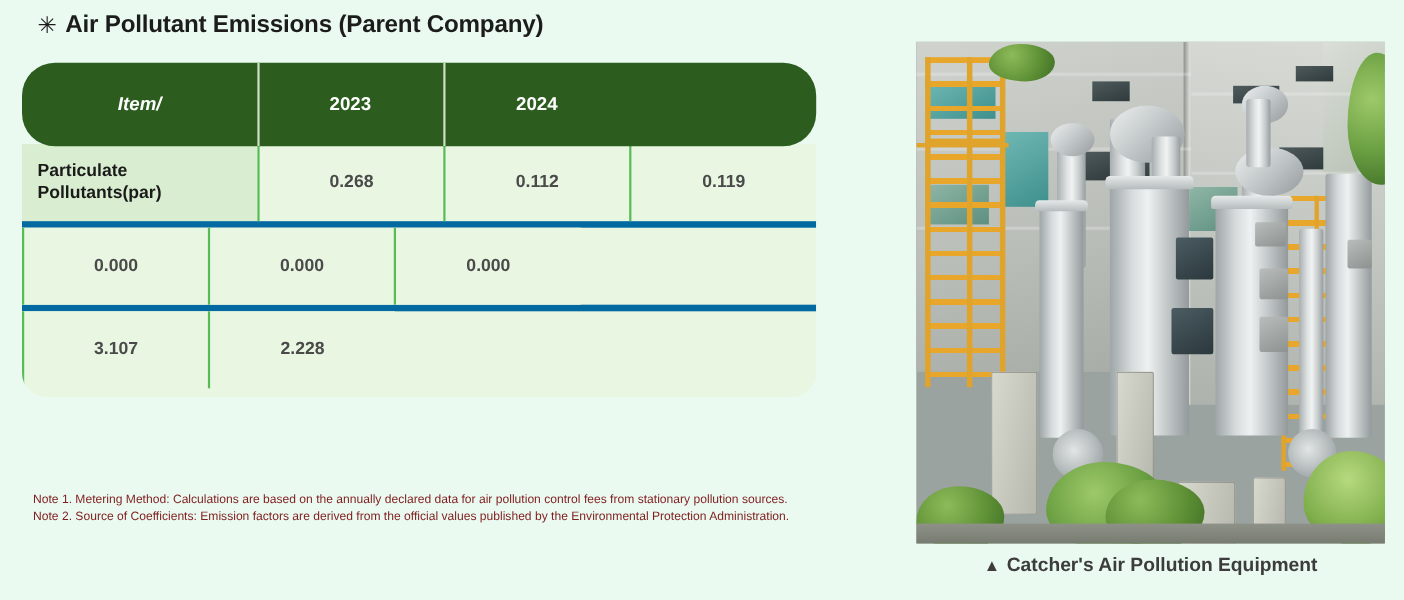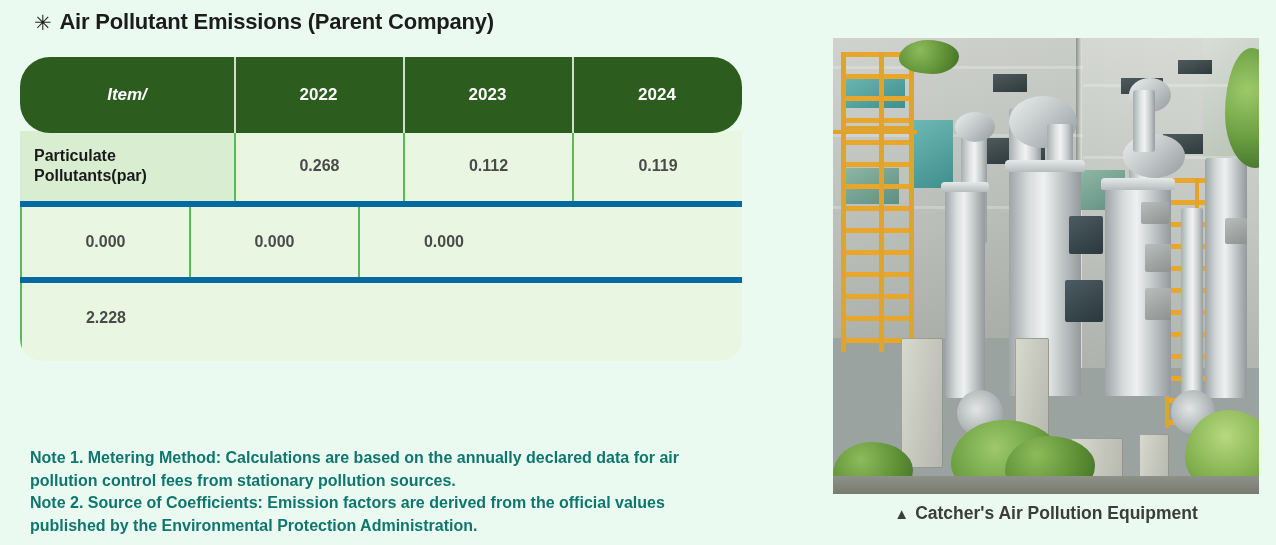--- a/index.html
+++ b/index.html
@@ -121,23 +121,23 @@
   .row-nox   .cell { height: 70px; }
 
   .cell-label span { display: block; }
 
   
   #notes {
     position: absolute;
     left: 30px;
     top: 447px;
     width: 700px;
-    font-size: 16px;
-    font-weight: bold;
-    color: #0f766e;
+    font-size: 11px;
+    font-weight: normal;
+    color: #7f1d1d;
     line-height: 1.42;
   }
   #notes p { margin: 0; }
 
   
   #photo-frame {
     position: absolute;
     left: 833px;
     top: 38px;
     width: 426px;
@@ -215,21 +215,20 @@
 </div>
 
 <div id="emissions-table">
 
   <div class="thead">
     <div class="th th-item">
       <div>
         <span class="lbl-line1">Item/</span>
       </div>
     </div>
-    <div class="th th-year">2022</div>
     <div class="th th-year">2023</div>
     <div class="th th-year">2024</div>
   </div>
 
   <div class="tbody">
 
 
     <div class="trow row-par">
       <div class="cell cell-label">
         <div>
@@ -242,20 +241,21 @@
       <div class="cell cell-val">0.119</div>
     </div>
 
     <div class="trow row-sox">
       <div class="cell cell-val">0.000</div>
       <div class="cell cell-val">0.000</div>
       <div class="cell cell-val">0.000</div>
     </div>
 
     <div class="trow row-nox">
+      <div class="cell cell-val">3.107</div>
       <div class="cell cell-val">2.228</div>
     </div>
 
   </div>
 </div>
 
 <div id="notes">
   <p>Note 1. Metering Method: Calculations are based on the annually declared data for air pollution control fees from stationary pollution sources.</p>
   <p>Note 2. Source of Coefficients: Emission factors are derived from the official values published by the Environmental Protection Administration.</p>
 </div>

